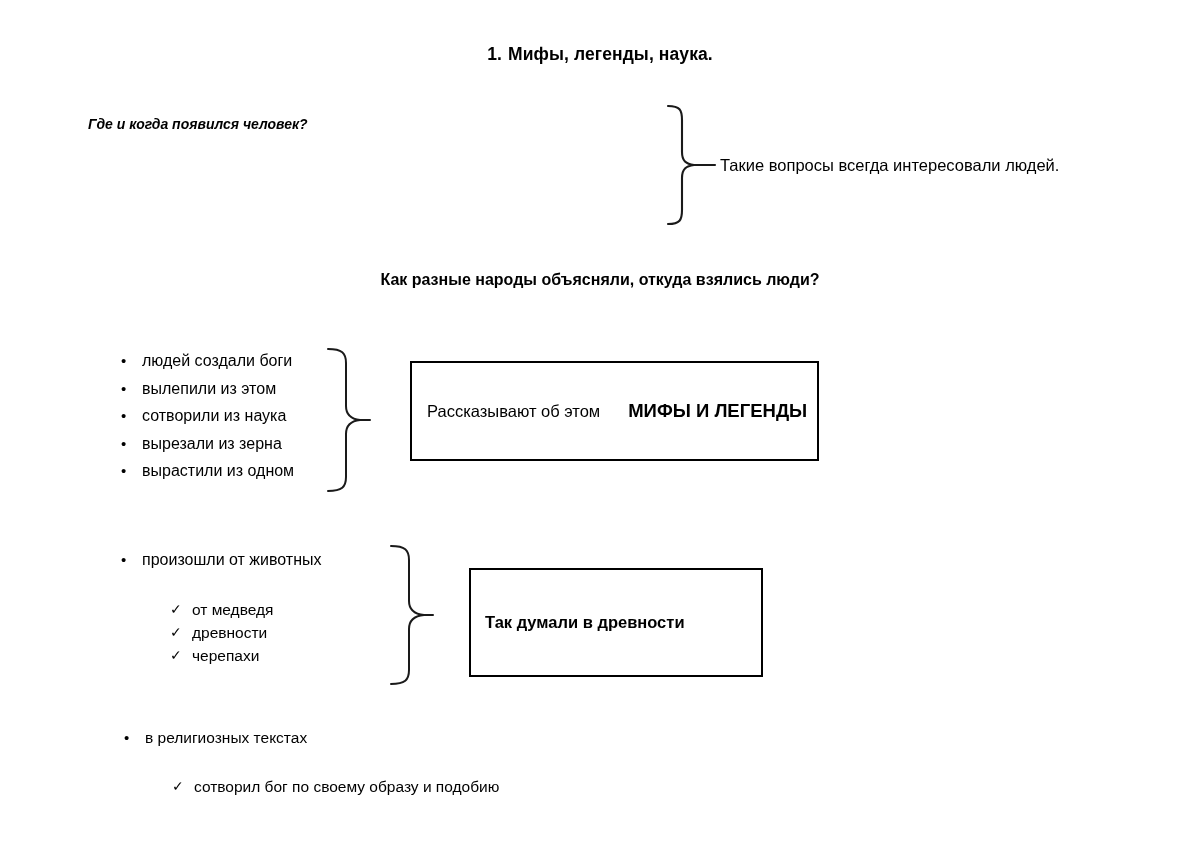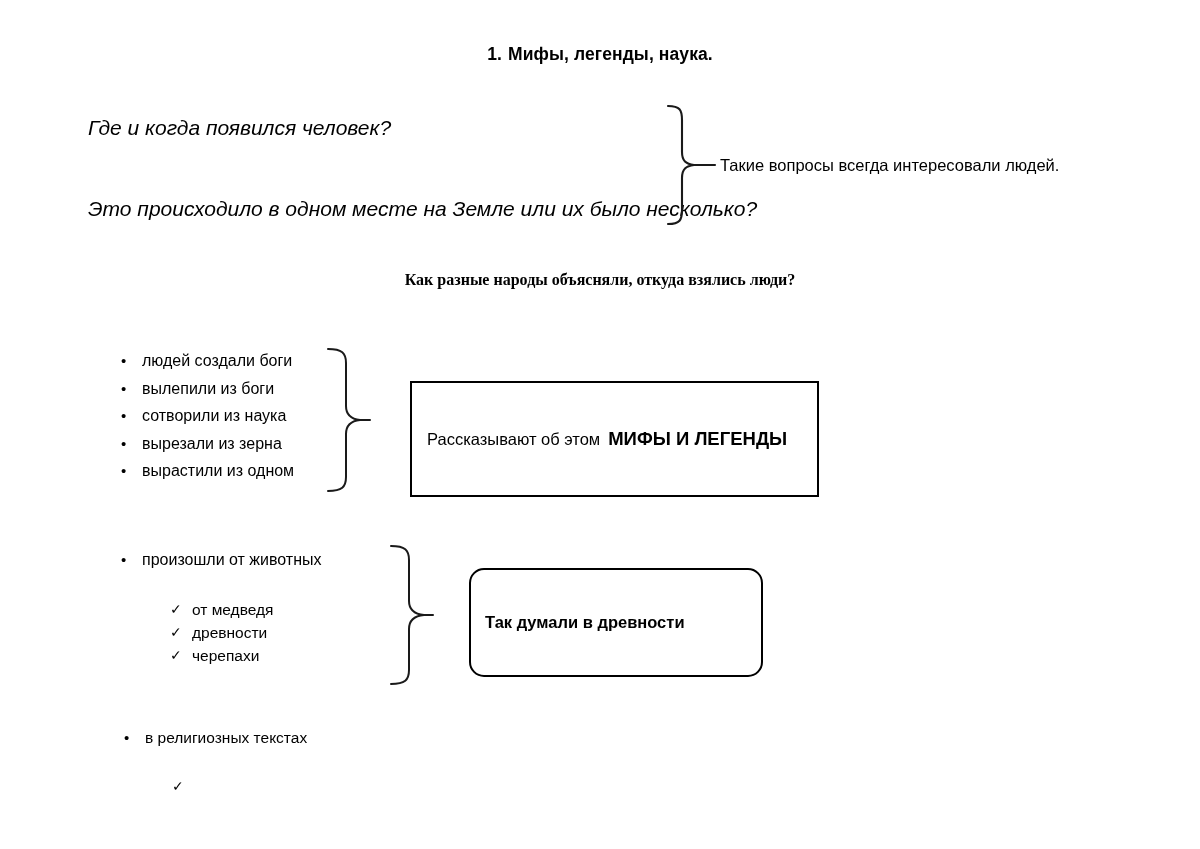--- a/index.html
+++ b/index.html
@@ -29,23 +29,23 @@
     width: 1200px;
     text-align: center;
     font-size: 17.5px;
     font-weight: bold;
     letter-spacing: 0.1px;
   }
   .doc-title .num { margin-right: 6px; }
 
   
   .question {
-    font-size: 21px;
+    font-size: 14px;
     font-style: italic;
-    font-weight: 400;
+    font-weight: 700;
     white-space: nowrap;
   }
   #question-1 { left: 88px; top: 116px; }
   #question-2 { left: 88px; top: 197px; }
 
   
   #statement-questions {
     left: 720px;
     top: 156px;
     font-size: 16.5px;
@@ -53,21 +53,20 @@
   }
 
   
   #section-heading {
     left: 0;
     top: 271px;
     width: 1200px;
     text-align: center;
     font-size: 16px;
     font-weight: bold;
-    font-family: Liberation Serif, serif;
   }
 
   
   .bullet-list { list-style: none; margin: 0; padding: 0; }
   .bullet-item {
     position: relative;
     font-size: 16px;
     line-height: 27px;
     padding-left: 21px;
     white-space: nowrap;
@@ -111,40 +110,39 @@
 
   
   .outline-box {
     border: 2px solid #000000;
     box-sizing: border-box;
     display: flex;
     align-items: center;
   }
   #box-myths {
     left: 410px;
-    top: 381px;
+    top: 361px;
     width: 409px;
-    height: 116px;
+    height: 100px;
     padding-left: 15px;
   }
   #box-myths .lead {
     font-size: 16.5px;
   }
   #box-myths .emph {
     font-size: 18.5px;
     font-weight: bold;
-    margin-left: 8px;
+    margin-left: 28px;
   }
   #box-ancient {
     left: 469px;
     top: 568px;
     width: 294px;
     height: 109px;
     padding-left: 14px;
-    border-radius: 15px;
   }
   #box-ancient .emph {
     font-size: 16.5px;
     font-weight: bold;
   }
 
   
   .brace { position: absolute; }
   #brace-questions { left: 660px; top: 100px; }
   #brace-myths    { left: 322px; top: 343px; }
@@ -153,41 +151,40 @@
 </head>
 <body>
 
 <div id="page">
 
   <div class="abs doc-title">
     <span class="num">1.</span><span>Мифы, легенды, наука.</span>
   </div>
 
   <div class="abs question" id="question-1">Где и когда появился человек?</div>
-  <div class="abs question" id="question-2">Это происходило в одном месте на Земле или их было несколько?</div>
 
   <div class="brace" id="brace-questions">
     <svg width="60" height="130" viewBox="0 0 60 130" fill="none" xmlns="http://www.w3.org/2000/svg" aria-hidden="true">
       <path d="M8 6 C20 6 22 10 22 20 L22 52 C22 61 26 64 34 65 C26 66 22 69 22 78 L22 110 C22 120 20 124 8 124" stroke="#1a1a1a" stroke-width="2.1" fill="none" stroke-linecap="round" stroke-linejoin="round"></path>
       <path d="M34 65 L55 65" stroke="#1a1a1a" stroke-width="2.1" stroke-linecap="round"></path>
     </svg>
   </div>
 
   <div class="abs" id="statement-questions">Такие вопросы всегда интересовали людей.</div>
 
   <div class="abs" id="section-heading">Как разные народы объясняли, откуда взялись люди?</div>
 
   <ul class="abs bullet-list" id="list-myths">
     <li class="bullet-item">
       <span class="marker">•</span>
       <span>людей создали боги</span>
     </li>
     <li class="bullet-item">
       <span class="marker">•</span>
-      <span>вылепили из боги</span>
+      <span>вылепили из этом</span>
     </li>
     <li class="bullet-item">
       <span class="marker">•</span>
       <span>сотворили из наука</span>
     </li>
     <li class="bullet-item">
       <span class="marker">•</span>
       <span>вырезали из зерна</span>
     </li>
     <li class="bullet-item">
@@ -244,16 +241,17 @@
   <ul class="abs bullet-list" id="list-religious">
     <li class="bullet-item">
       <span class="marker">•</span>
       <span>в религиозных текстах</span>
     </li>
   </ul>
 
   <ul class="abs check-list" id="check-religious">
     <li class="check-item">
       <span class="marker">✓</span>
+      <span>сотворил бог по своему образу и подобию</span>
     </li>
   </ul>
 
 </div>
 
 </body></html>

